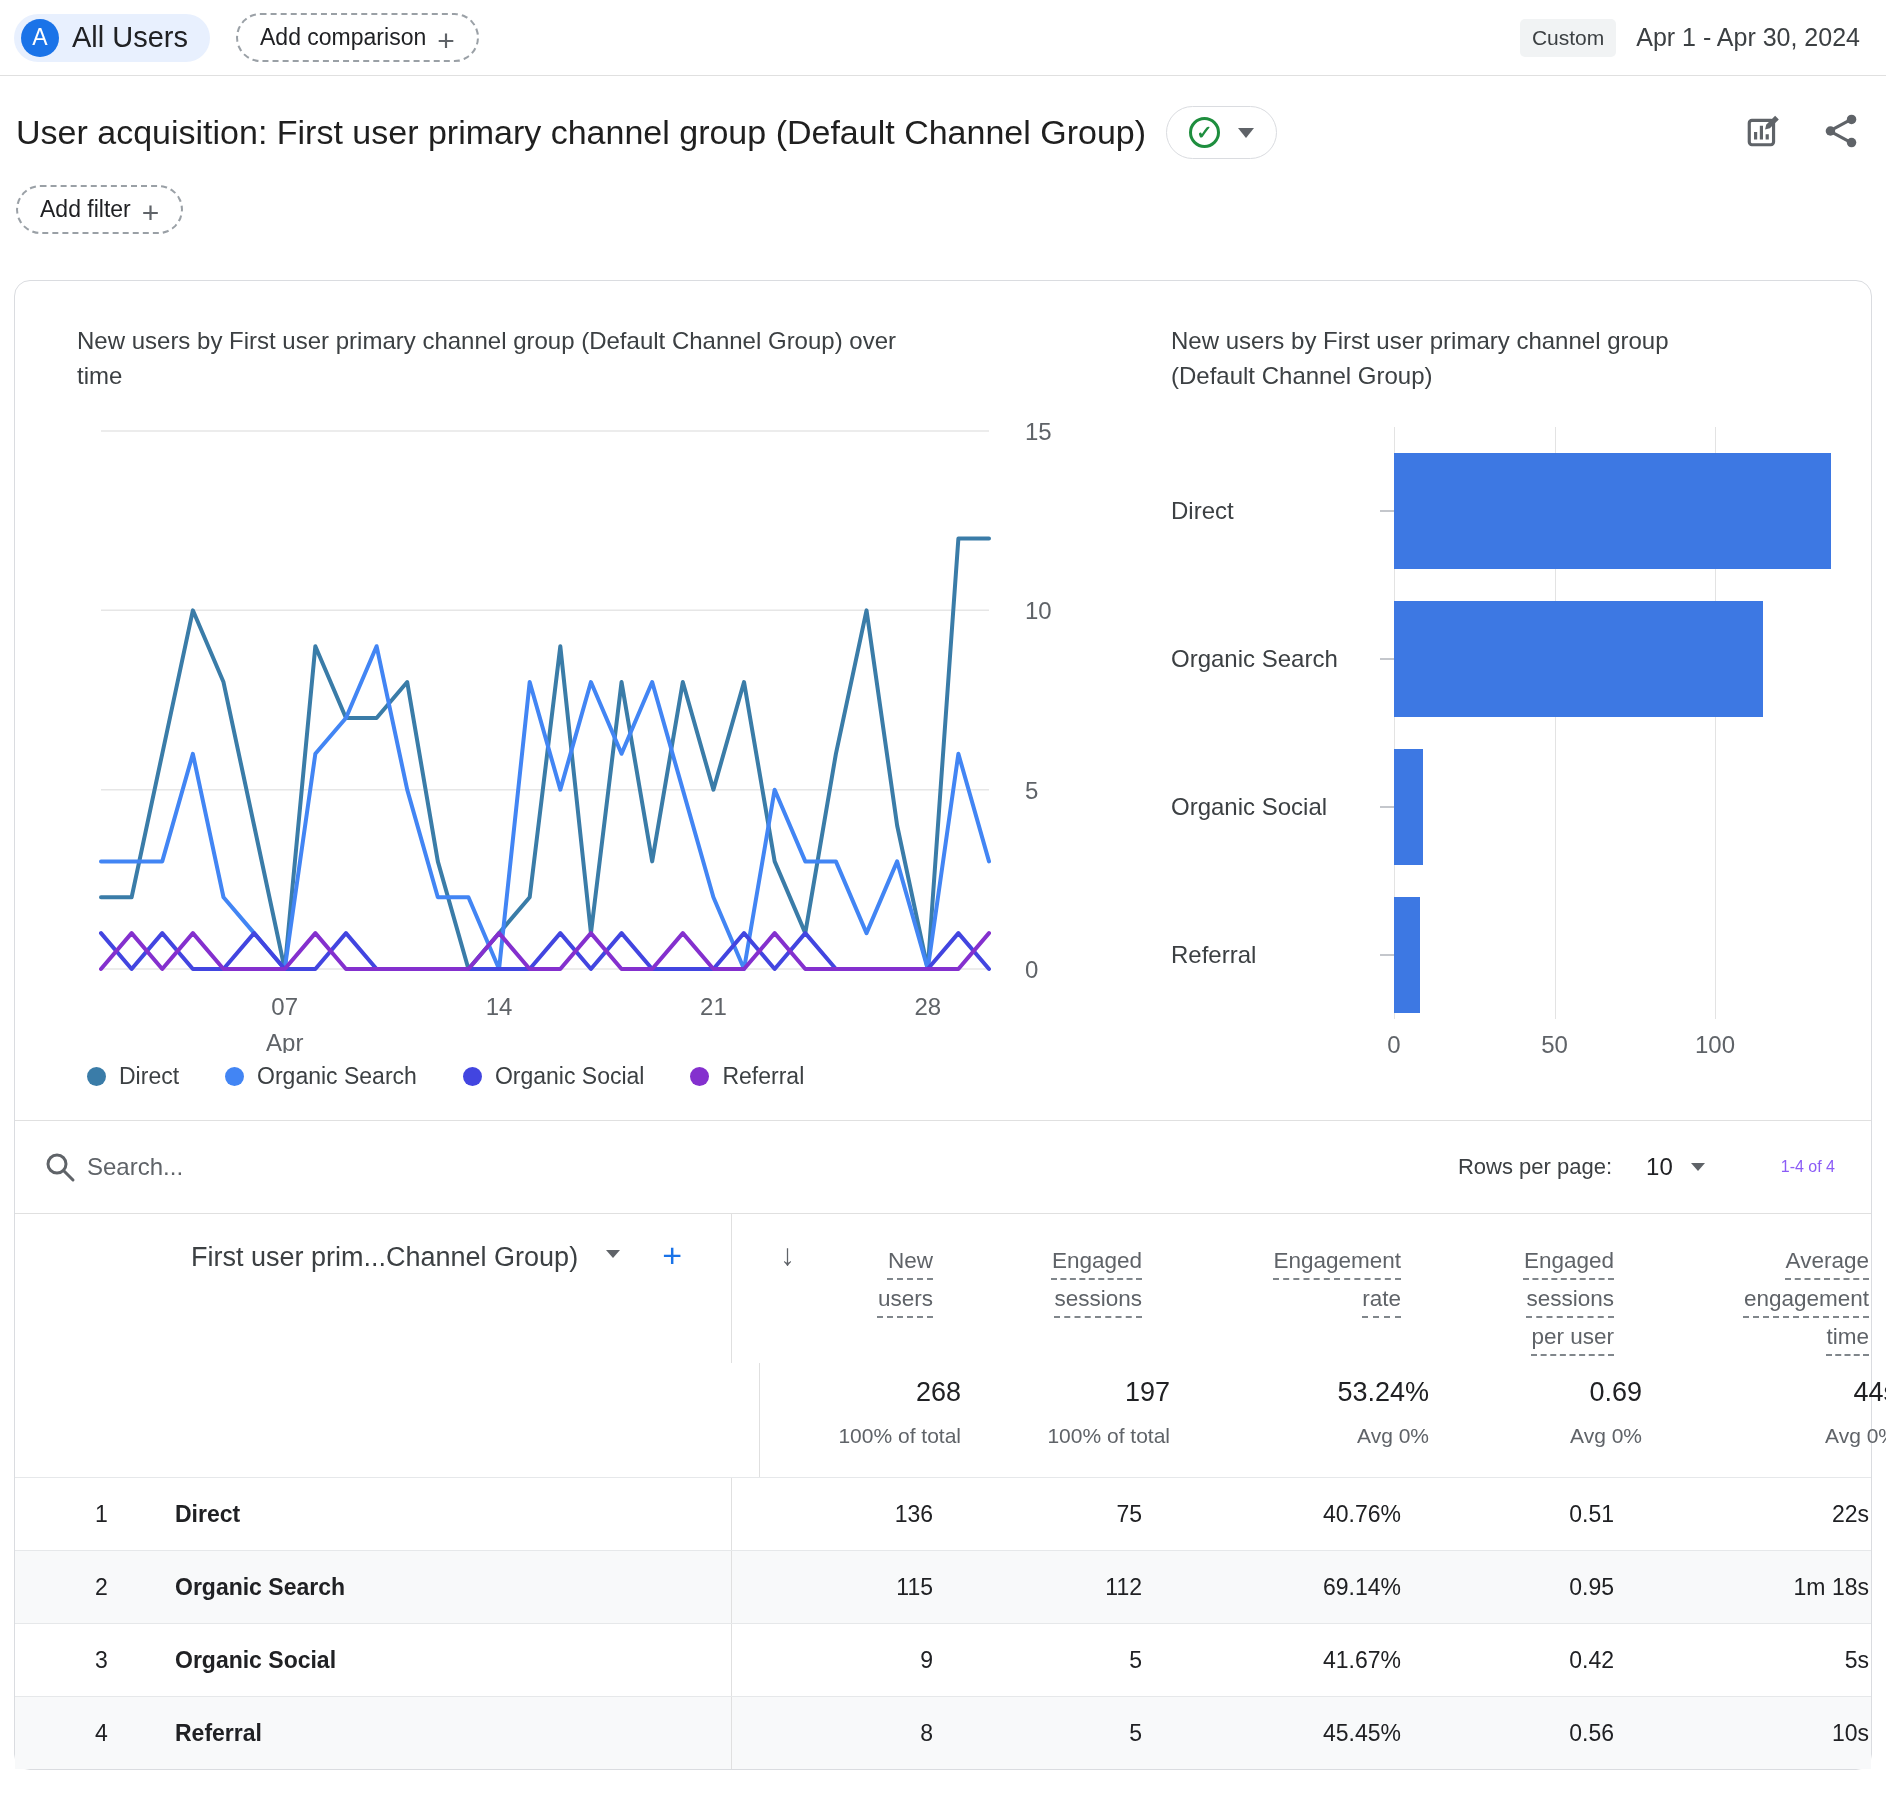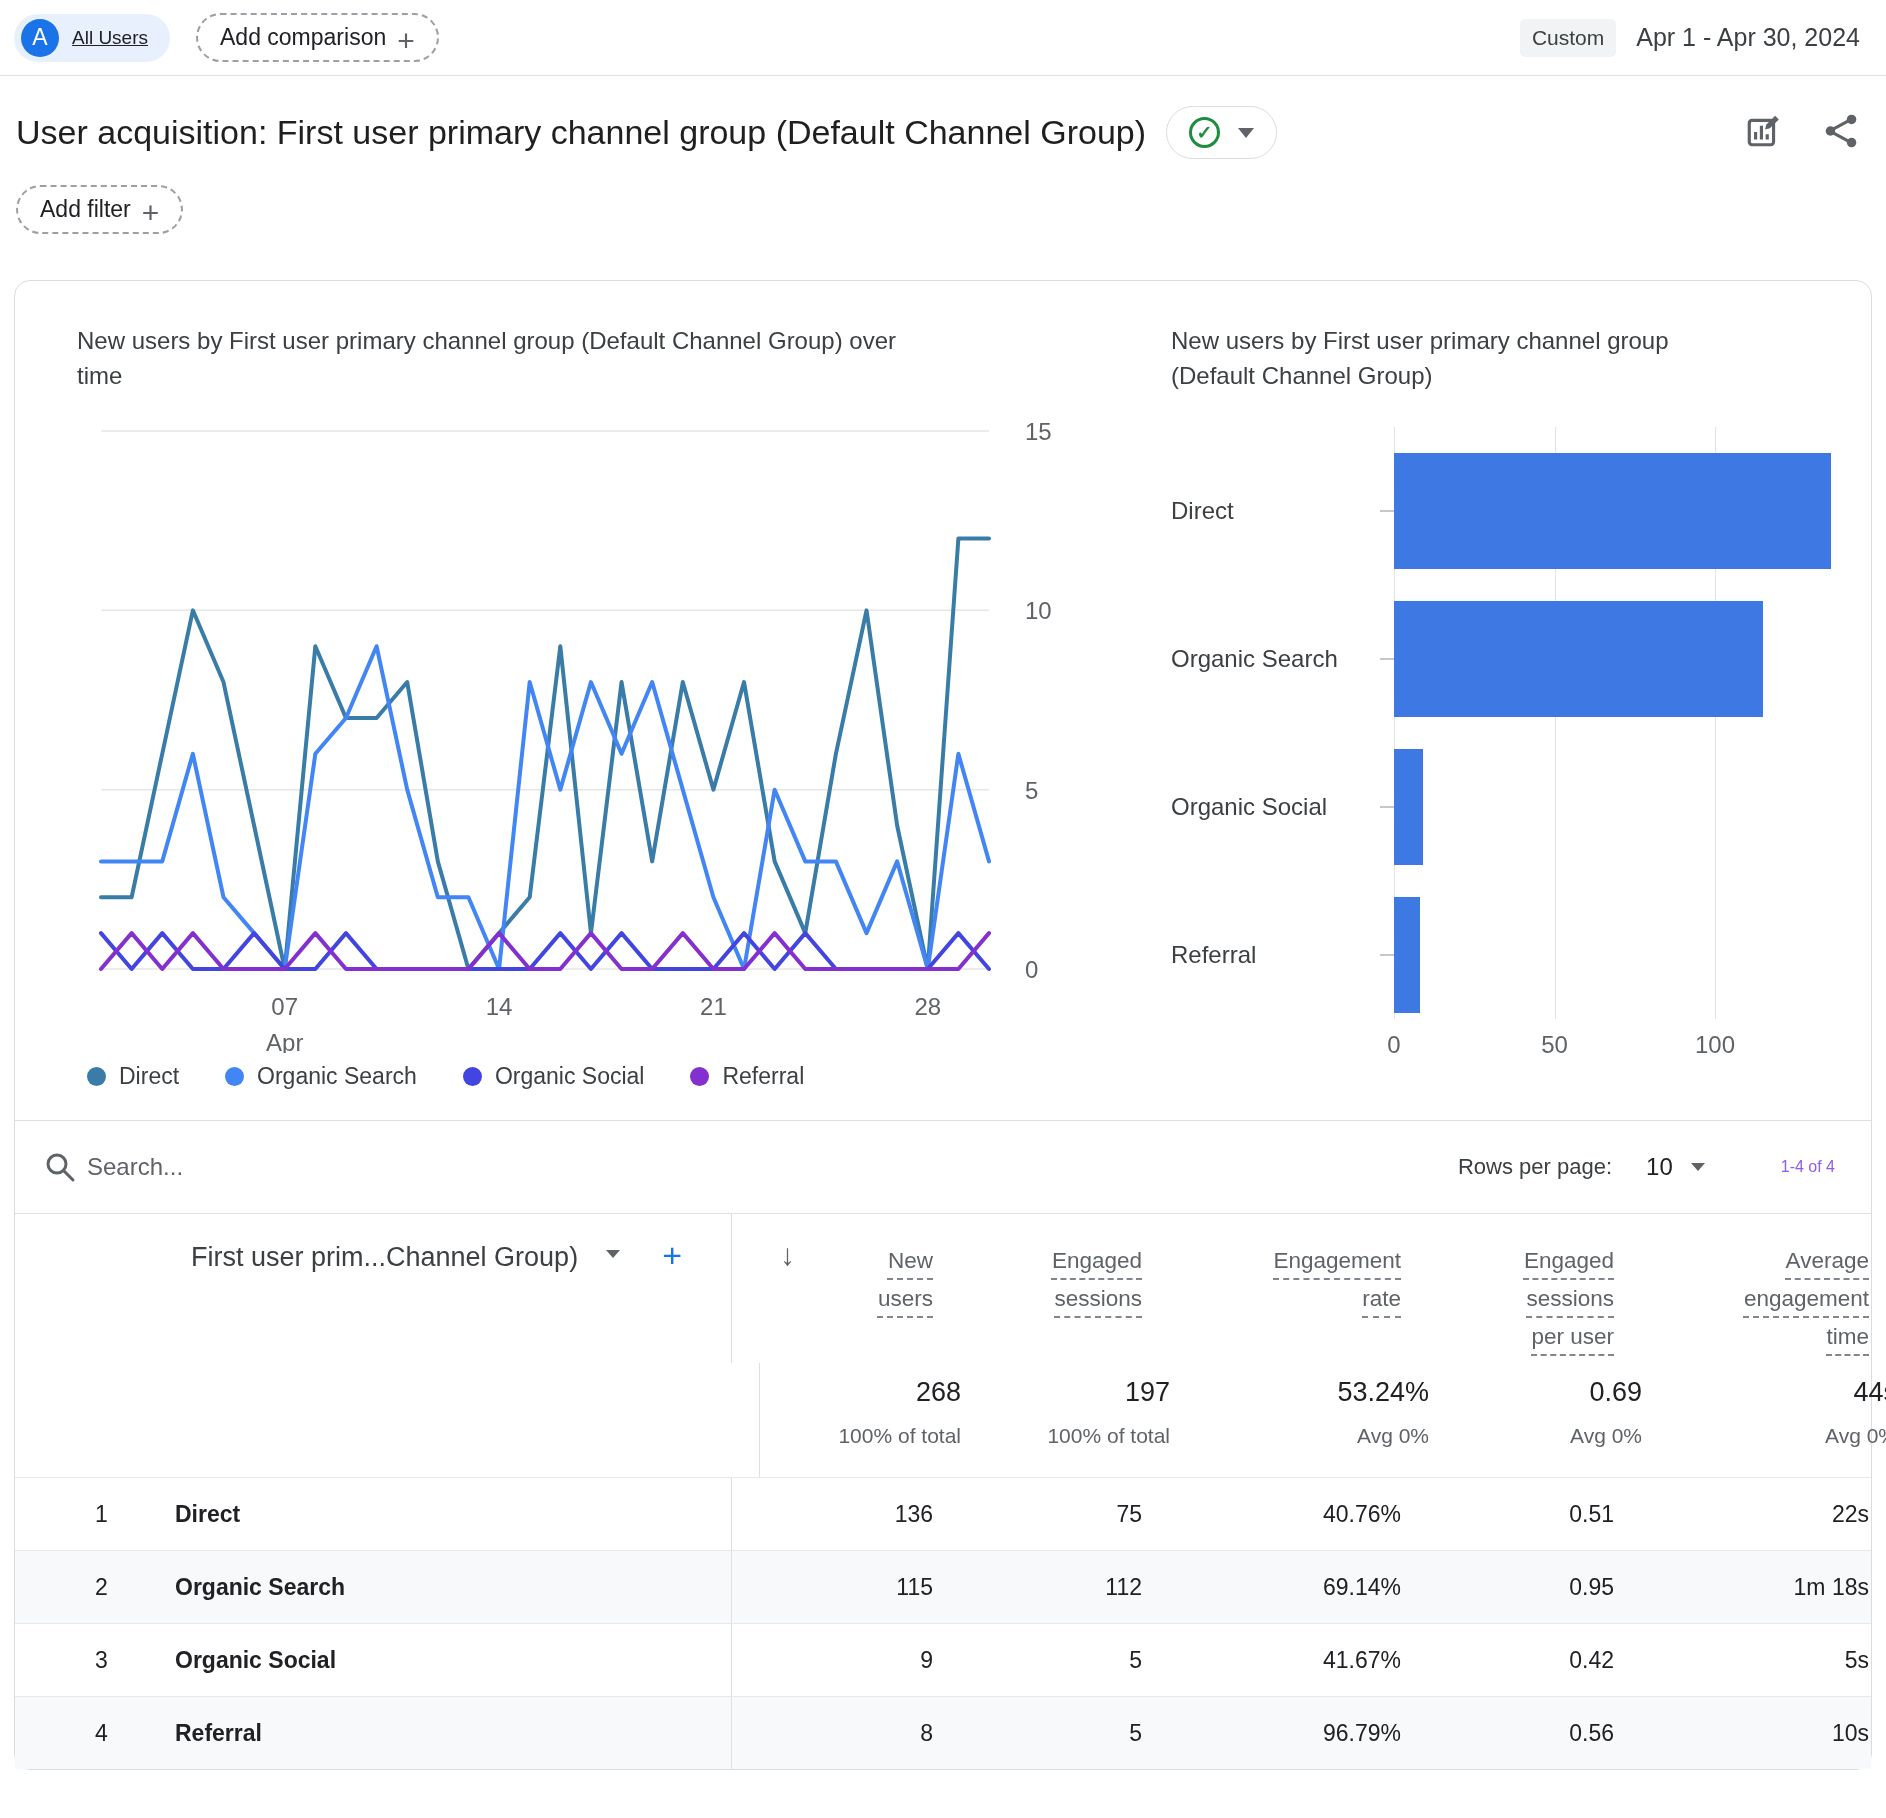--- a/index.html
+++ b/index.html
@@ -5,21 +5,21 @@
   * { box-sizing: border-box; margin: 0; padding: 0; }
   body {
     width: 1886px; height: 1818px; overflow: hidden;
     background: #fff; color: #202124;
     font-family: "Liberation Sans", sans-serif;
   }
   
   .topbar { height: 76px; display: flex; align-items: center; padding: 0 26px 0 14px; border-bottom: 1px solid #e0e0e0; }
   .chip { display: flex; align-items: center; gap: 13px; background: #e8f0fe; border-radius: 26px; padding: 5px 22px 5px 7px; }
   .avatar { width: 38px; height: 38px; border-radius: 50%; background: #1a73e8; color: #fff; display: flex; align-items: center; justify-content: center; font-size: 23px; }
-  .chip-label { font-size: 19px; color: #202124; text-decoration: underline; }
+  .chip-label { font-size: 29px; color: #202124; }
   .dashed-pill { display: inline-flex; align-items: flex-end; gap: 11px; border: 2px dashed #9aa0a6; border-radius: 26px; padding: 9px 22px; font-size: 23px; font-weight: 500; color: #202124; background: #fff; }
   .plus { color: #5f6368; font-size: 30px; font-weight: 400; line-height: 20px; }
   .add-comparison { margin-left: 26px; }
   .topbar .spacer { flex: 1; }
   .custom-badge { background: #f1f3f4; color: #3c4043; font-size: 21px; font-weight: 500; padding: 7px 12px; border-radius: 5px; margin-right: 20px; }
   .date-range { font-size: 25px; color: #3c4043; }
   
   .title-row { display: flex; align-items: center; padding: 30px 26px 0 16px; }
   .page-title { font-size: 34px; font-weight: 400; color: #1f1f1f; }
   .check-pill { margin-left: 20px; display: flex; align-items: center; gap: 18px; border: 1px solid #dadce0; border-radius: 30px; padding: 10px 22px; background: #fff; }
@@ -321,20 +321,20 @@
     </div>
 
     <div class="trow">
       <div class="dim-col">
         <span class="row-num">4</span>
         <span class="row-channel">Referral</span>
       </div>
       <div class="metrics">
         <div class="m-cell w0">8</div>
         <div class="m-cell w1">5</div>
-        <div class="m-cell w2">96.79%</div>
+        <div class="m-cell w2">45.45%</div>
         <div class="m-cell w3">0.56</div>
         <div class="m-cell w4">10s</div>
       </div>
     </div>
 
   </div>
 </div>
 
 </body></html>

